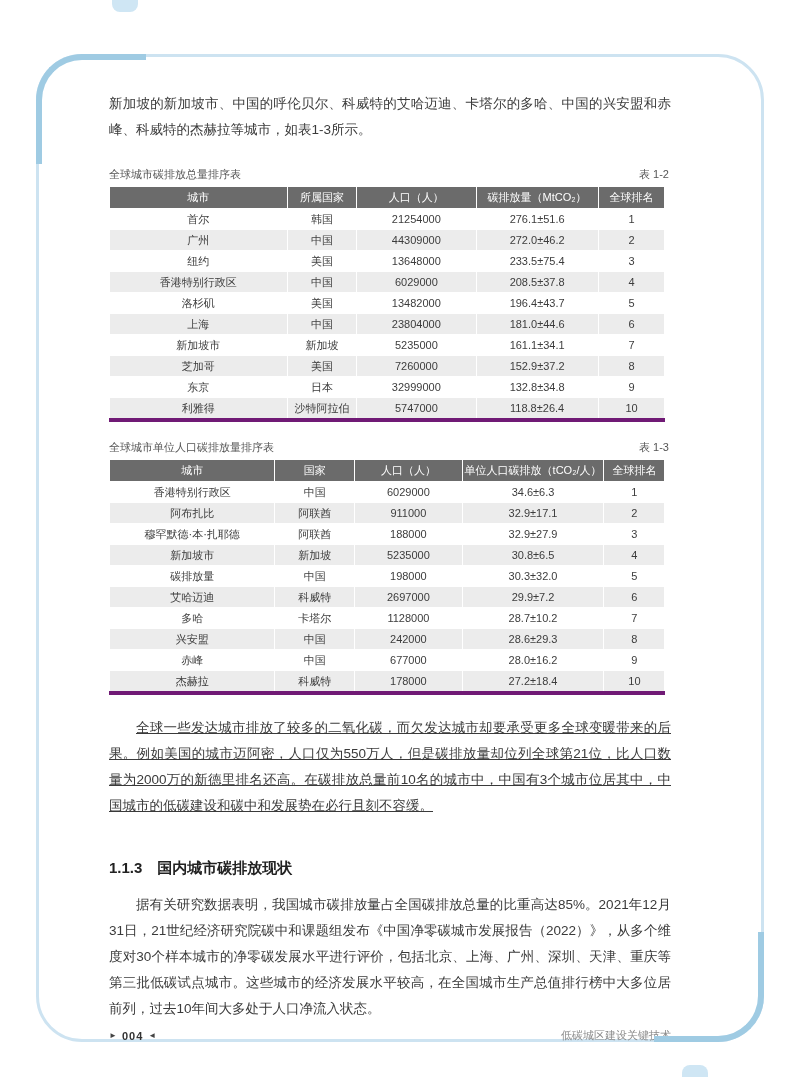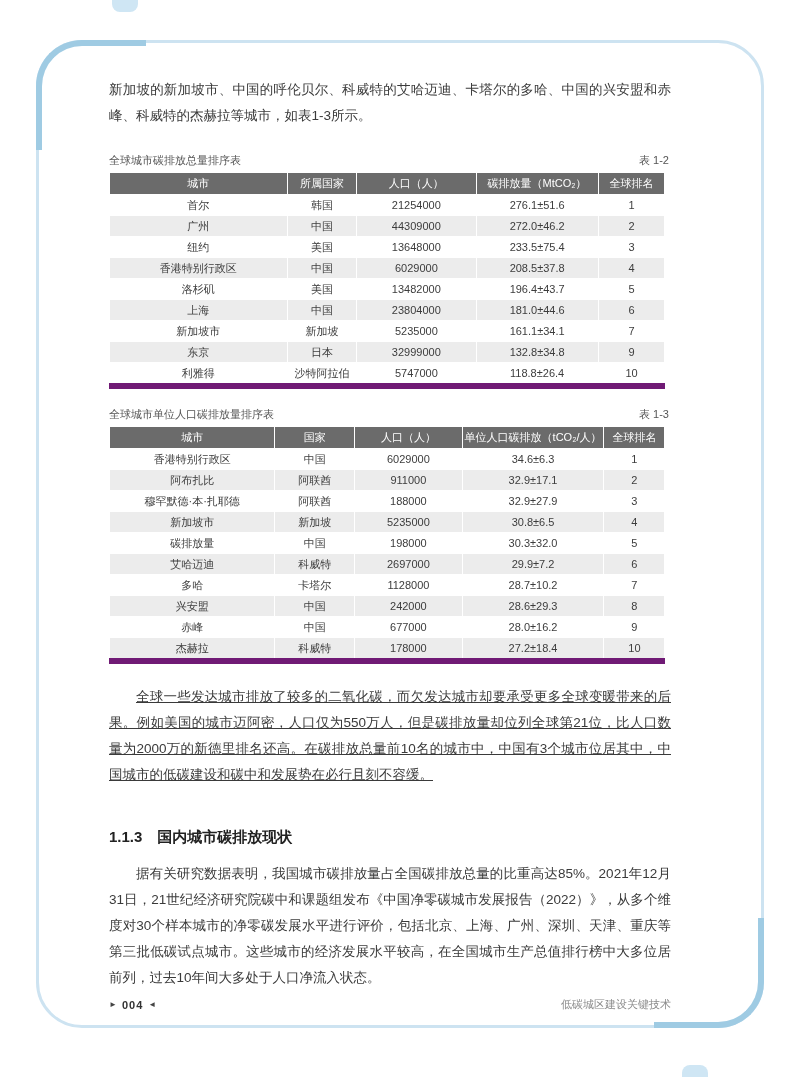--- a/index.html
+++ b/index.html
@@ -20,21 +20,21 @@
     width: 26px;
     height: 12px;
     background: #cfe6f4;
   }
   .edge-mark.top { top: 0; left: 112px; border-radius: 0 0 8px 8px; }
   .edge-mark.bottom { bottom: 0; left: 682px; border-radius: 8px 8px 0 0; }
 
   .page-frame {
     position: absolute;
     left: 36px;
-    top: 40px;
+    top: 54px;
     width: 728px;
     height: 988px;
     box-sizing: border-box;
     border: 3px solid #cde3f1;
     border-radius: 46px;
     background: #ffffff;
     display: flex;
     flex-direction: column;
     padding: 34px 90px 46px 70px;
   }
@@ -75,21 +75,21 @@
     font-size: 11px;
     color: #555555;
     margin-bottom: 4px;
     padding-right: 2px;
   }
   table.data-table {
     width: 99%;
     border-collapse: collapse;
     font-size: 11px;
     color: #3c3c3c;
-    border-bottom: 6px solid #701a75;
+    border-bottom: 4px solid #701a75;
   }
   table.data-table th {
     background: #6b6b6b;
     color: #ffffff;
     font-weight: normal;
     padding: 3px 2px;
     border: 1px solid #ffffff;
     text-align: center;
     white-space: nowrap;
   }
@@ -209,20 +209,27 @@
               <td>6</td>
             </tr>
             <tr>
               <td>新加坡市</td>
               <td>新加坡</td>
               <td>5235000</td>
               <td>161.1±34.1</td>
               <td>7</td>
             </tr>
             <tr>
+              <td>芝加哥</td>
+              <td>美国</td>
+              <td>7260000</td>
+              <td>152.9±37.2</td>
+              <td>8</td>
+            </tr>
+            <tr>
               <td>东京</td>
               <td>日本</td>
               <td>32999000</td>
               <td>132.8±34.8</td>
               <td>9</td>
             </tr>
             <tr>
               <td>利雅得</td>
               <td>沙特阿拉伯</td>
               <td>5747000</td>

